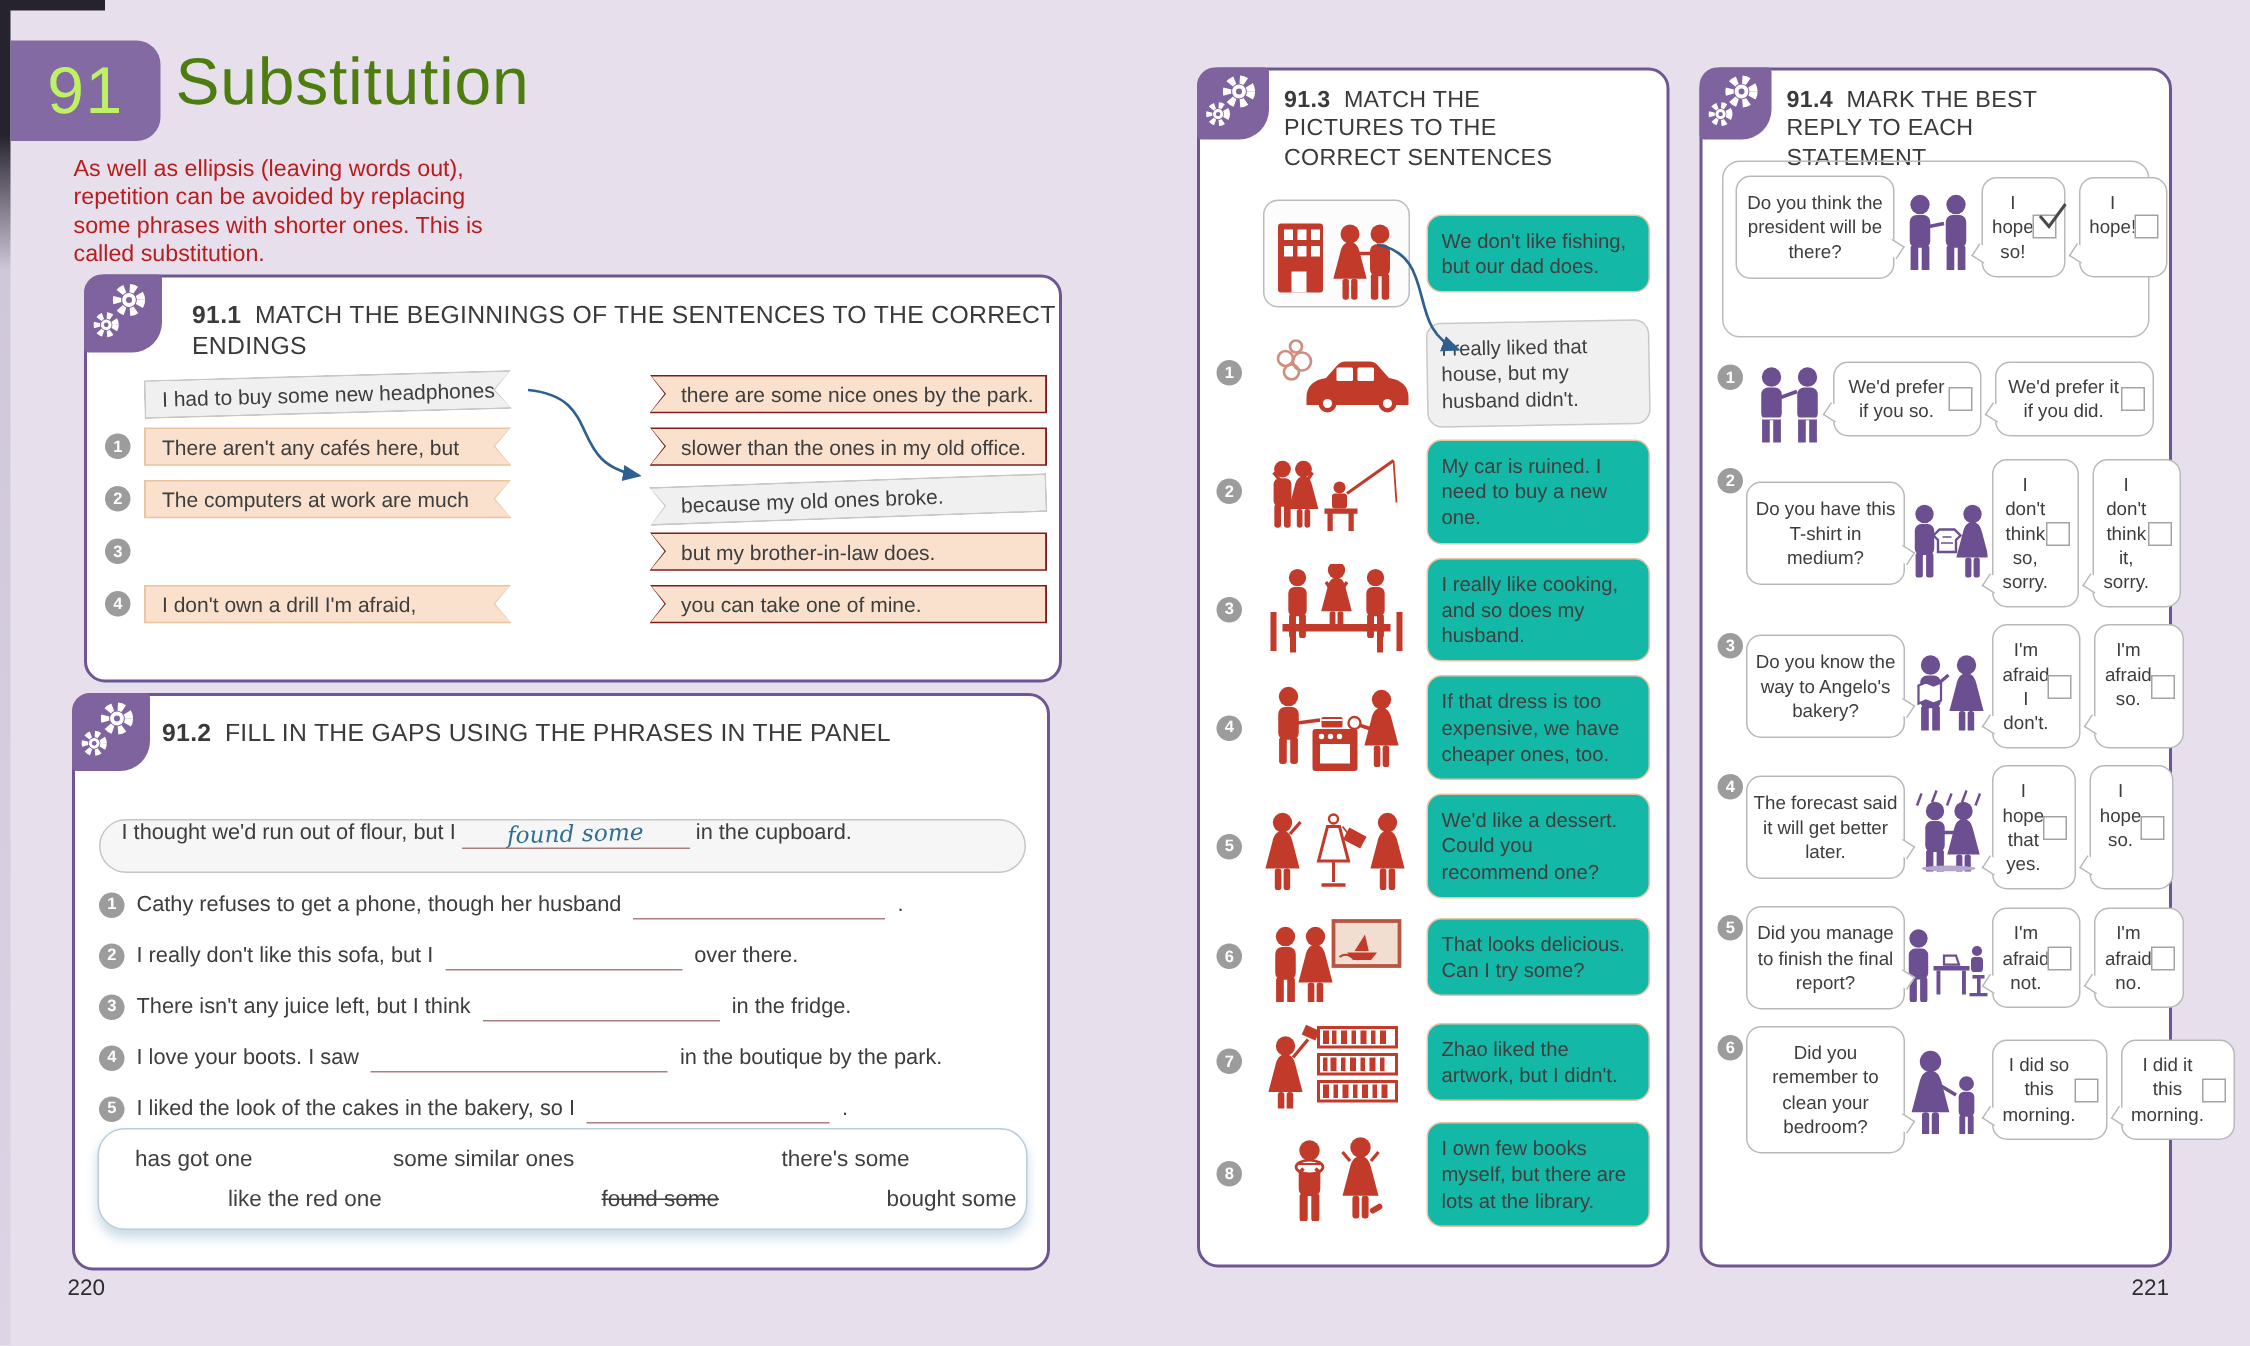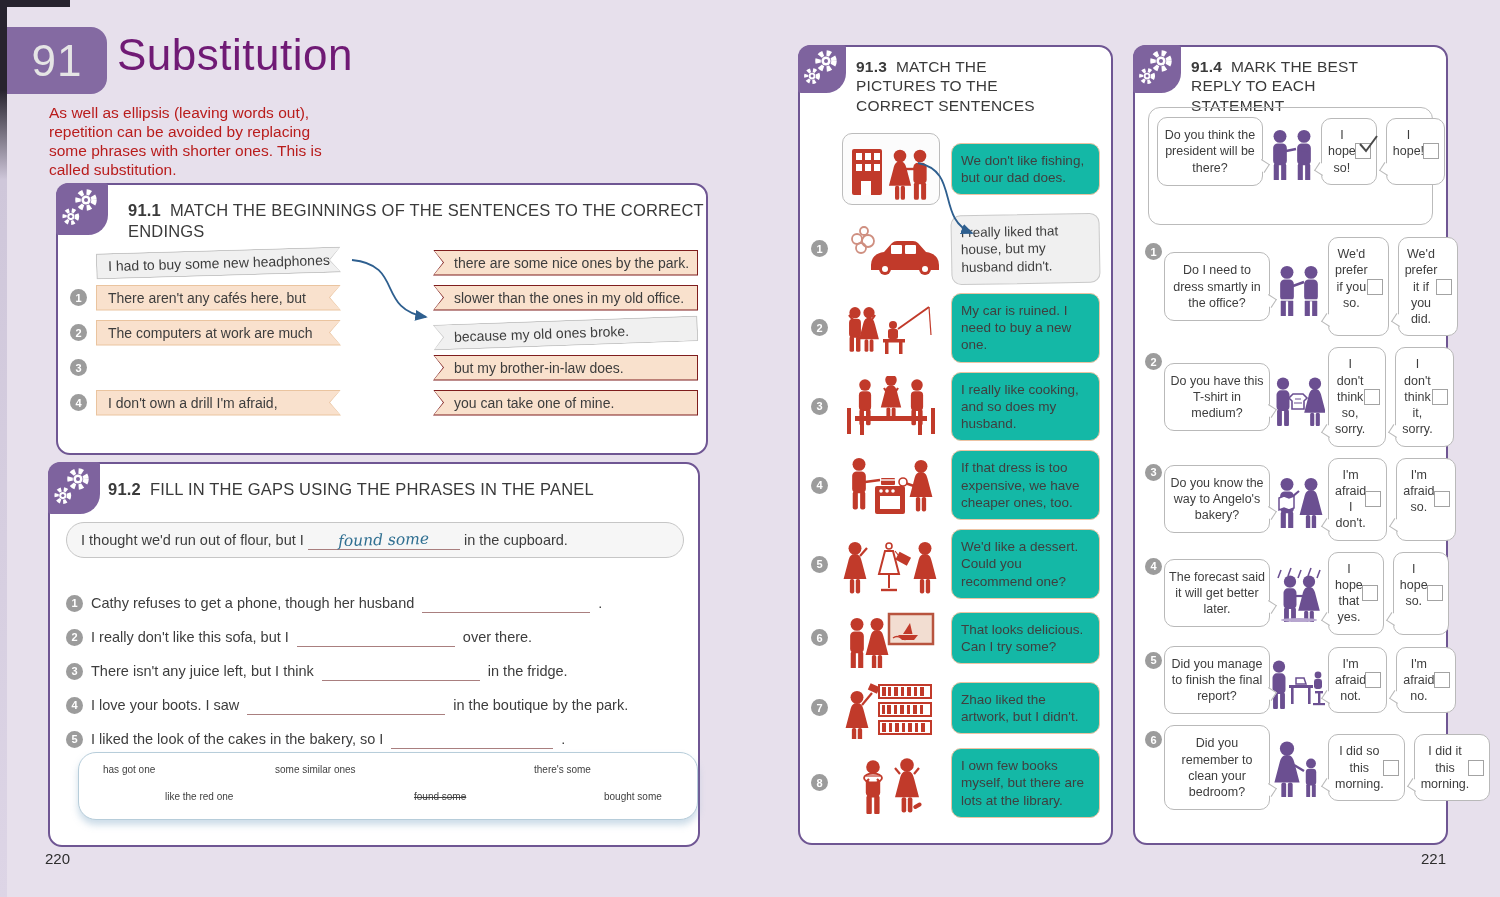--- a/index.html
+++ b/index.html
@@ -6,22 +6,22 @@
   body{width:1500px;height:897px;position:relative;overflow:hidden;
        background:#e7e0ec;font-family:"Liberation Sans",sans-serif;color:#3d3d3d;}
   
   .edge-left{position:absolute;left:0;top:0;width:7px;height:100%;
      background:linear-gradient(#27232e 0,#27232e 90px,#cfc7da 180px,#ddd5e6 100%);z-index:5}
   .edge-top{position:absolute;left:0;top:0;width:70px;height:7px;background:#27232e;z-index:5}
 
   
   .ch-badge{position:absolute;left:7px;top:27px;width:100px;height:67px;background:#846aa2;
      border-radius:0 16px 16px 0;display:flex;align-items:center;justify-content:center;z-index:6}
-  .ch-badge span{color:#e5e5e5;font-size:44px;font-weight:300;letter-spacing:1px}
-  .ch-title{position:absolute;left:117px;top:30px;font-size:44px;font-weight:300;color:#701a75;letter-spacing:.5px}
+  .ch-badge span{color:#bef264;font-size:44px;font-weight:300;letter-spacing:1px}
+  .ch-title{position:absolute;left:117px;top:30px;font-size:44px;font-weight:300;color:#4d7c0f;letter-spacing:.5px}
   .ch-intro{position:absolute;left:49px;top:104px;width:292px;font-size:15.5px;line-height:1.22;color:#b91c1c}
 
   .pagenum{position:absolute;font-size:15px;color:#2e2e2e;z-index:6}
 
   
   .panel{position:absolute;background:#fff;border:2px solid #6f5693;border-radius:14px;box-sizing:border-box}
   .gearbadge{position:absolute;left:-2px;top:-2px;width:52px;height:52px;background:#7e639e;
      border-radius:12px 3px 20px 3px;z-index:3}
   .exhead{position:absolute;font-size:16.5px;font-weight:500;color:#3a3a3a;line-height:1.25;letter-spacing:.2px}
   .exnum{font-weight:600;margin-right:9px}
@@ -41,31 +41,31 @@
   .tile-l .fill{background:#f9e1cd;padding-left:11px;font-size:14px}
   .tile-r{width:265px;background:#7f1d1d;
      clip-path:polygon(0 0,100% 0,100% 100%,0 100%,10px 50%)}
   .tile-r .fill{background:#f9e1cd;padding-left:20px;font-size:14px}
   .tile.gray{background:#c7c7c7}
   .tile.gray .fill{background:#f0f0f0}
   .rot1{transform:rotate(-1.6deg)}
   .rot2{transform:rotate(-2deg)}
 
   
-  .exbox{position:absolute;left:16px;top:58px;width:618px;height:36px;border:1.5px solid #c6c6c6;
-     border-radius:18px;background:#f6f6f6;display:flex;align-items:center;padding:0 14px;
+  .exbox{position:absolute;left:16px;top:82px;width:618px;height:36px;border:1.5px solid #c6c6c6;
+     border-radius:18px;background:#f6f6f6;display:flex;padding:0 14px;
      box-sizing:border-box;font-size:14.5px}
   .gap{display:inline-block;border-bottom:1.5px solid #a97f7f;text-align:center;vertical-align:-4px;height:18px}
   .script{display:inline-block;transform:rotate(-1.5deg);font-family:"DejaVu Serif",serif;
      font-style:italic;color:#2f6f91;font-size:15.5px}
   .fill-items{position:absolute;left:16px;top:122px;width:620px;font-size:14.5px}
   .fill-items .line{height:34px;display:flex;align-items:center;gap:8px;white-space:nowrap}
-  .wordpanel{position:absolute;left:28px;top:288px;width:618px;height:66px;background:#fff;
+  .wordpanel{position:absolute;left:15px;top:288px;width:618px;height:66px;background:#fff;
      border:1.5px solid #b7cdda;border-radius:18px;box-shadow:0 5px 7px rgba(110,155,190,.35);
-     font-size:10px;color:#3f3f3f}
+     font-size:15px;color:#3f3f3f}
   .wordpanel span{position:absolute;white-space:nowrap}
   .struck{text-decoration:line-through}
 
   
   .m-rows{position:absolute;left:11px;top:86px;right:11px}
   .m-row{display:flex;align-items:center;margin-bottom:9px;position:relative}
   .m-picc{width:140px;flex:none;display:flex;align-items:center}
   .m-picc .numc{margin-right:2px}
   .picwrap{flex:1;display:flex;justify-content:center}
   .picbox{border:1.5px solid #bcbcbc;border-radius:10px;background:#fcfcfc;padding:3px 5px}
@@ -540,21 +540,20 @@
           </span></div>
         <div class="q-rep"><span>I hope!</span>
           <span class="q-box"></span></div>
       </div>
     </div>
   </div>
 
   <div class="q-rows">
     <div class="q-row">
       <span class="numc">1</span>
-      <div class="q-stmt">Do I need to dress smartly in the office?</div>
       <div class="q-pic">
           <svg width="52" height="58" fill="#6b4f91">
         <use href="#gm" transform="translate(14,40) scale(1.9)"></use>
             <use href="#gm" transform="translate(38,40) scale(1.9)"></use>
         <line x1="20" y1="28" x2="31" y2="24" stroke="#6b4f91" stroke-width="2.4"></line>
             <line x1="14" y1="34" x2="14" y2="34" stroke="#fff" stroke-width="1"></line>
         <line x1="8" y1="42" x2="20" y2="42" stroke="#fff" stroke-width="1.4"></line>
             <line x1="32" y1="42" x2="44" y2="42" stroke="#fff" stroke-width="1.4"></line>
       </svg>
         </div>

